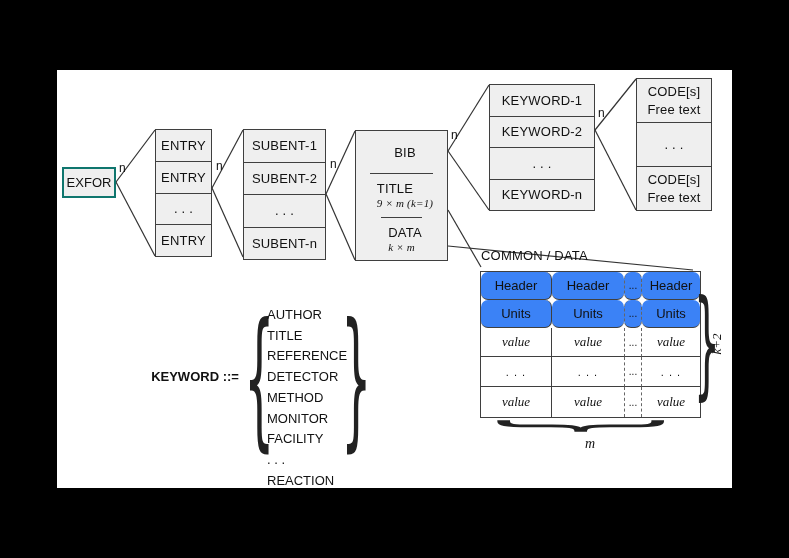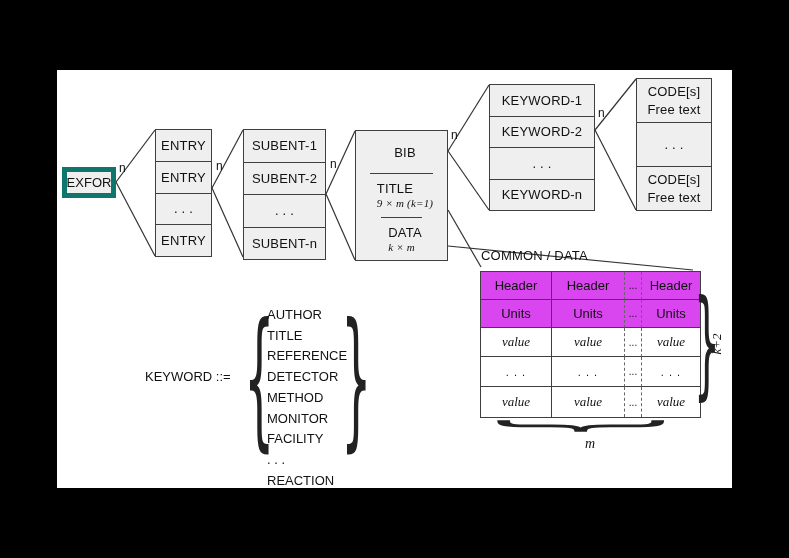--- a/index.html
+++ b/index.html
@@ -8,41 +8,41 @@
     font-family:"Liberation Sans", sans-serif; color:#111; overflow:hidden;
   }
   .panel {
     position:absolute; left:57px; top:70px; width:675px; height:418px;
     background:#ffffff;
   }
   .connectors { position:absolute; left:0; top:0; width:675px; height:418px; }
 
   .cellbox {
     position:absolute; box-sizing:border-box;
-    background:#efefef; border:5px solid #0f766e;
+    background:#efefef; border:2px solid #0f766e;
     display:flex; align-items:center; justify-content:center;
     font-size:13px;
   }
   .stack {
     position:absolute; box-sizing:border-box;
     background:#efefef; border:1px solid #3f3f3f;
     display:flex; flex-direction:column;
   }
   .stack .cell {
     flex:1; display:flex; align-items:center; justify-content:center;
     border-top:1px solid #3f3f3f; font-size:13px; letter-spacing:0.2px;
   }
   .stack .cell:first-child { border-top:none; }
   .stack .cell.la { flex-direction:column; align-items:flex-start; justify-content:center; padding-left:7px; }
   .stack .cell.col { flex-direction:column; line-height:1.35; }
   .sub { font:italic 11px "Liberation Serif", serif; margin-top:1px; }
 
   .nlabel { position:absolute; font-size:12px; color:#111; }
 
-  .lhs { position:absolute; font-size:13px; text-align:left; }
+  .lhs { position:absolute; font-size:13px; text-align:center;font-weight:bold; }
   .kwlist { position:absolute; font-size:13px; line-height:20.7px;margin-top:18px; }
   .kwlist div { white-space:nowrap; }
 
   .brace {
     position:absolute; width:30px; text-align:center; line-height:1;
     font-family:"DejaVu Sans", sans-serif; color:#222; font-weight:400;
     transform-origin:center center; pointer-events:none;
   }
 
   .ttitle { position:absolute; font-size:13px; letter-spacing:0.2px; }
@@ -50,21 +50,21 @@
     position:absolute; left:423px; top:201px;
     display:grid; grid-template-columns:71px 72px 18px 58px;
     grid-template-rows:28px 28px 29px 30px 30px;
     border:1px solid #3f3f3f; box-sizing:content-box; background:#fff;
   }
   .dtable .tc {
     display:flex; align-items:center; justify-content:center;
     border-right:1px solid #3f3f3f; border-bottom:1px solid #3f3f3f;
     font-size:13px; box-sizing:border-box; background:#fff;
   }
-  .dtable .tc.hdr { background:#d946ef; }
+  .dtable .tc.hdr { background:#3b82f6;border-radius:7px; }
   .dtable .tc.c2 { border-right:none; }
   .dtable .tc.cdots { border-left:1px dashed #666; border-right:1px dashed #666; font-size:10px; }
   .dtable .tc.lastcol { border-right:none; }
   .dtable .tc.lastrow { border-bottom:none; }
   .dtable .tc.val { font:italic 13px "Liberation Serif", serif; }
   .dtable .tc.dotsrow { font-size:11px; letter-spacing:1px; }
 
   .rotlabel {
     position:absolute; font:italic 13px "Liberation Serif", serif;
     text-align:center; transform-origin:center center; white-space:nowrap;

